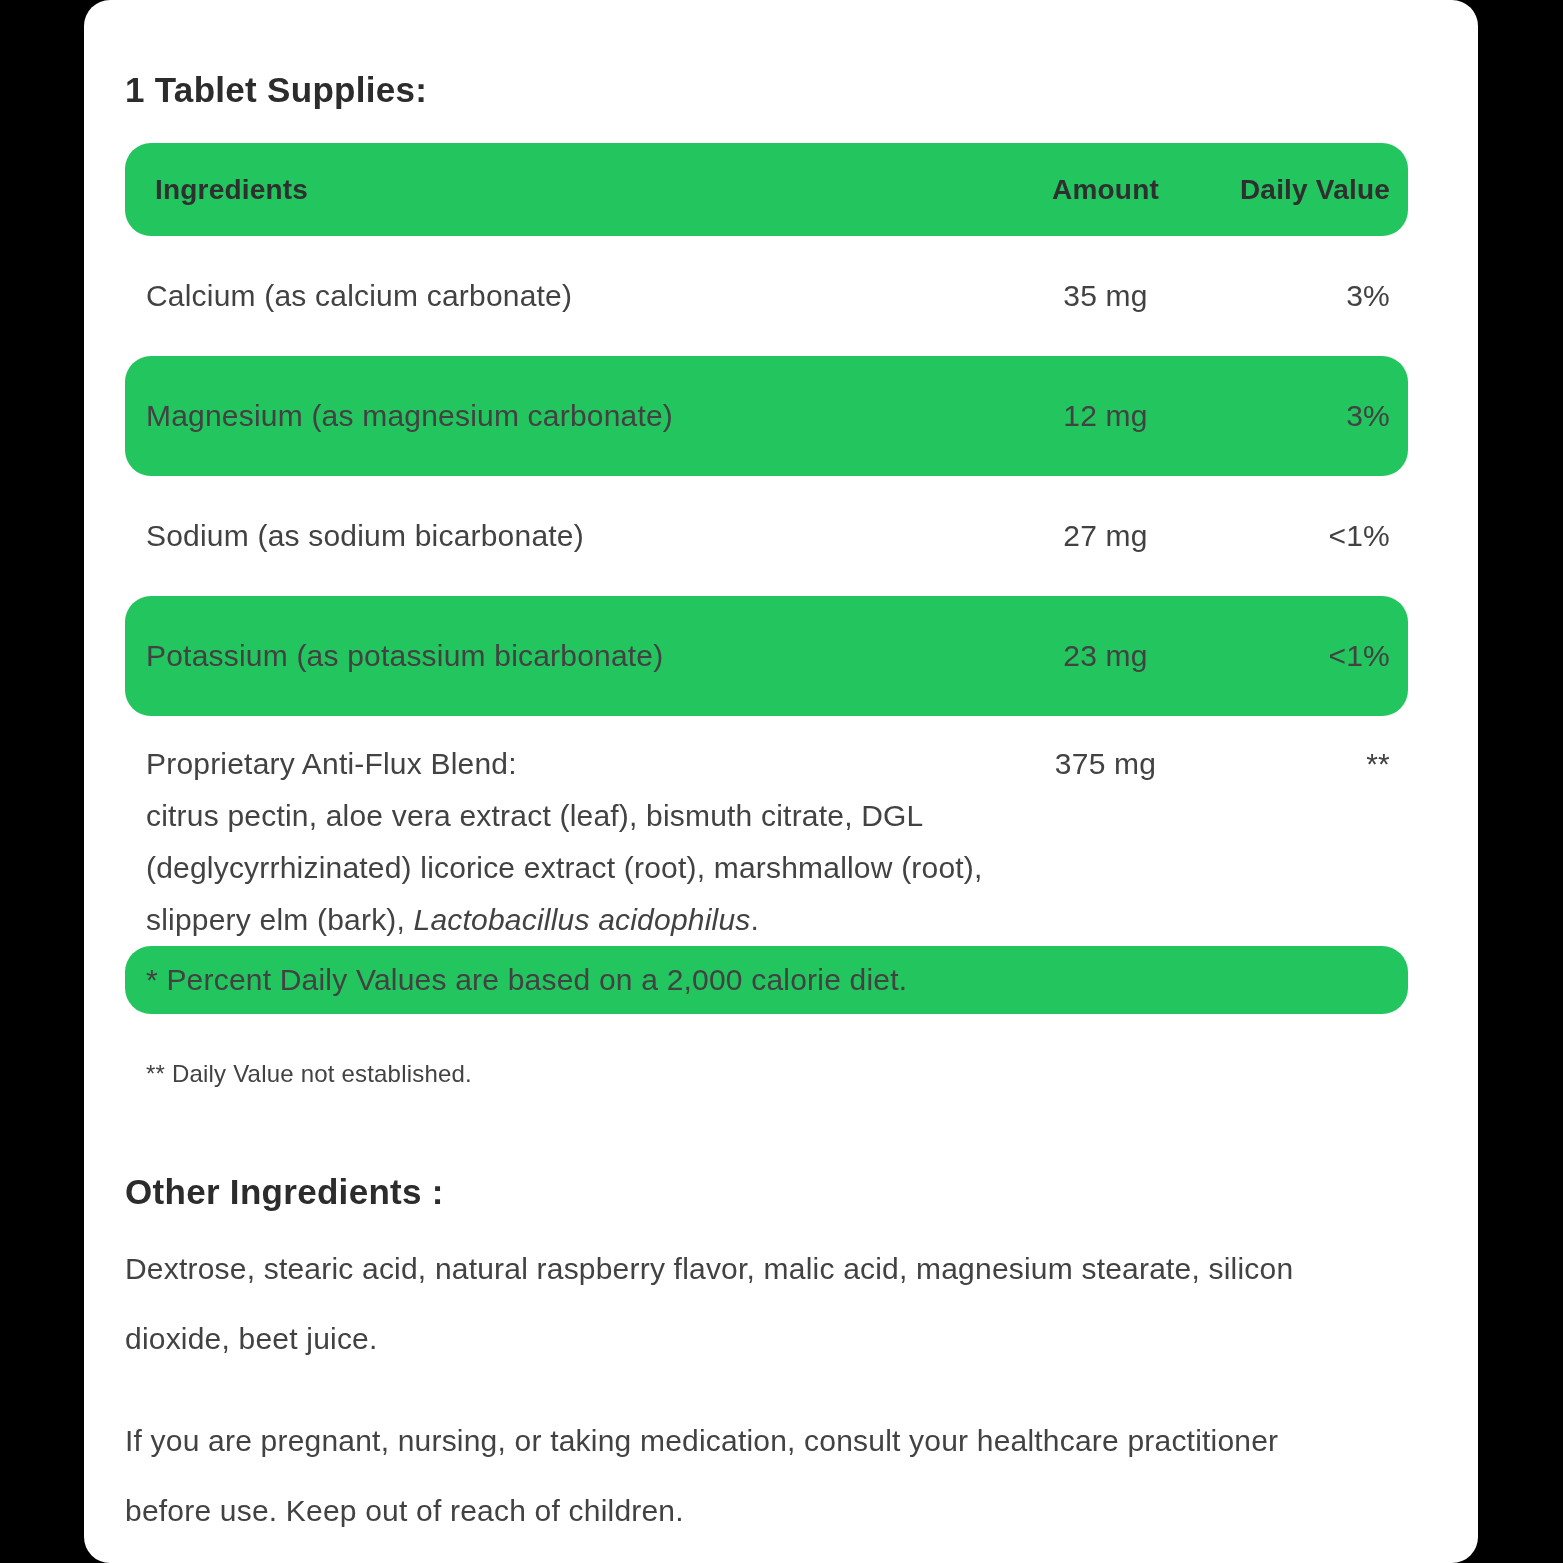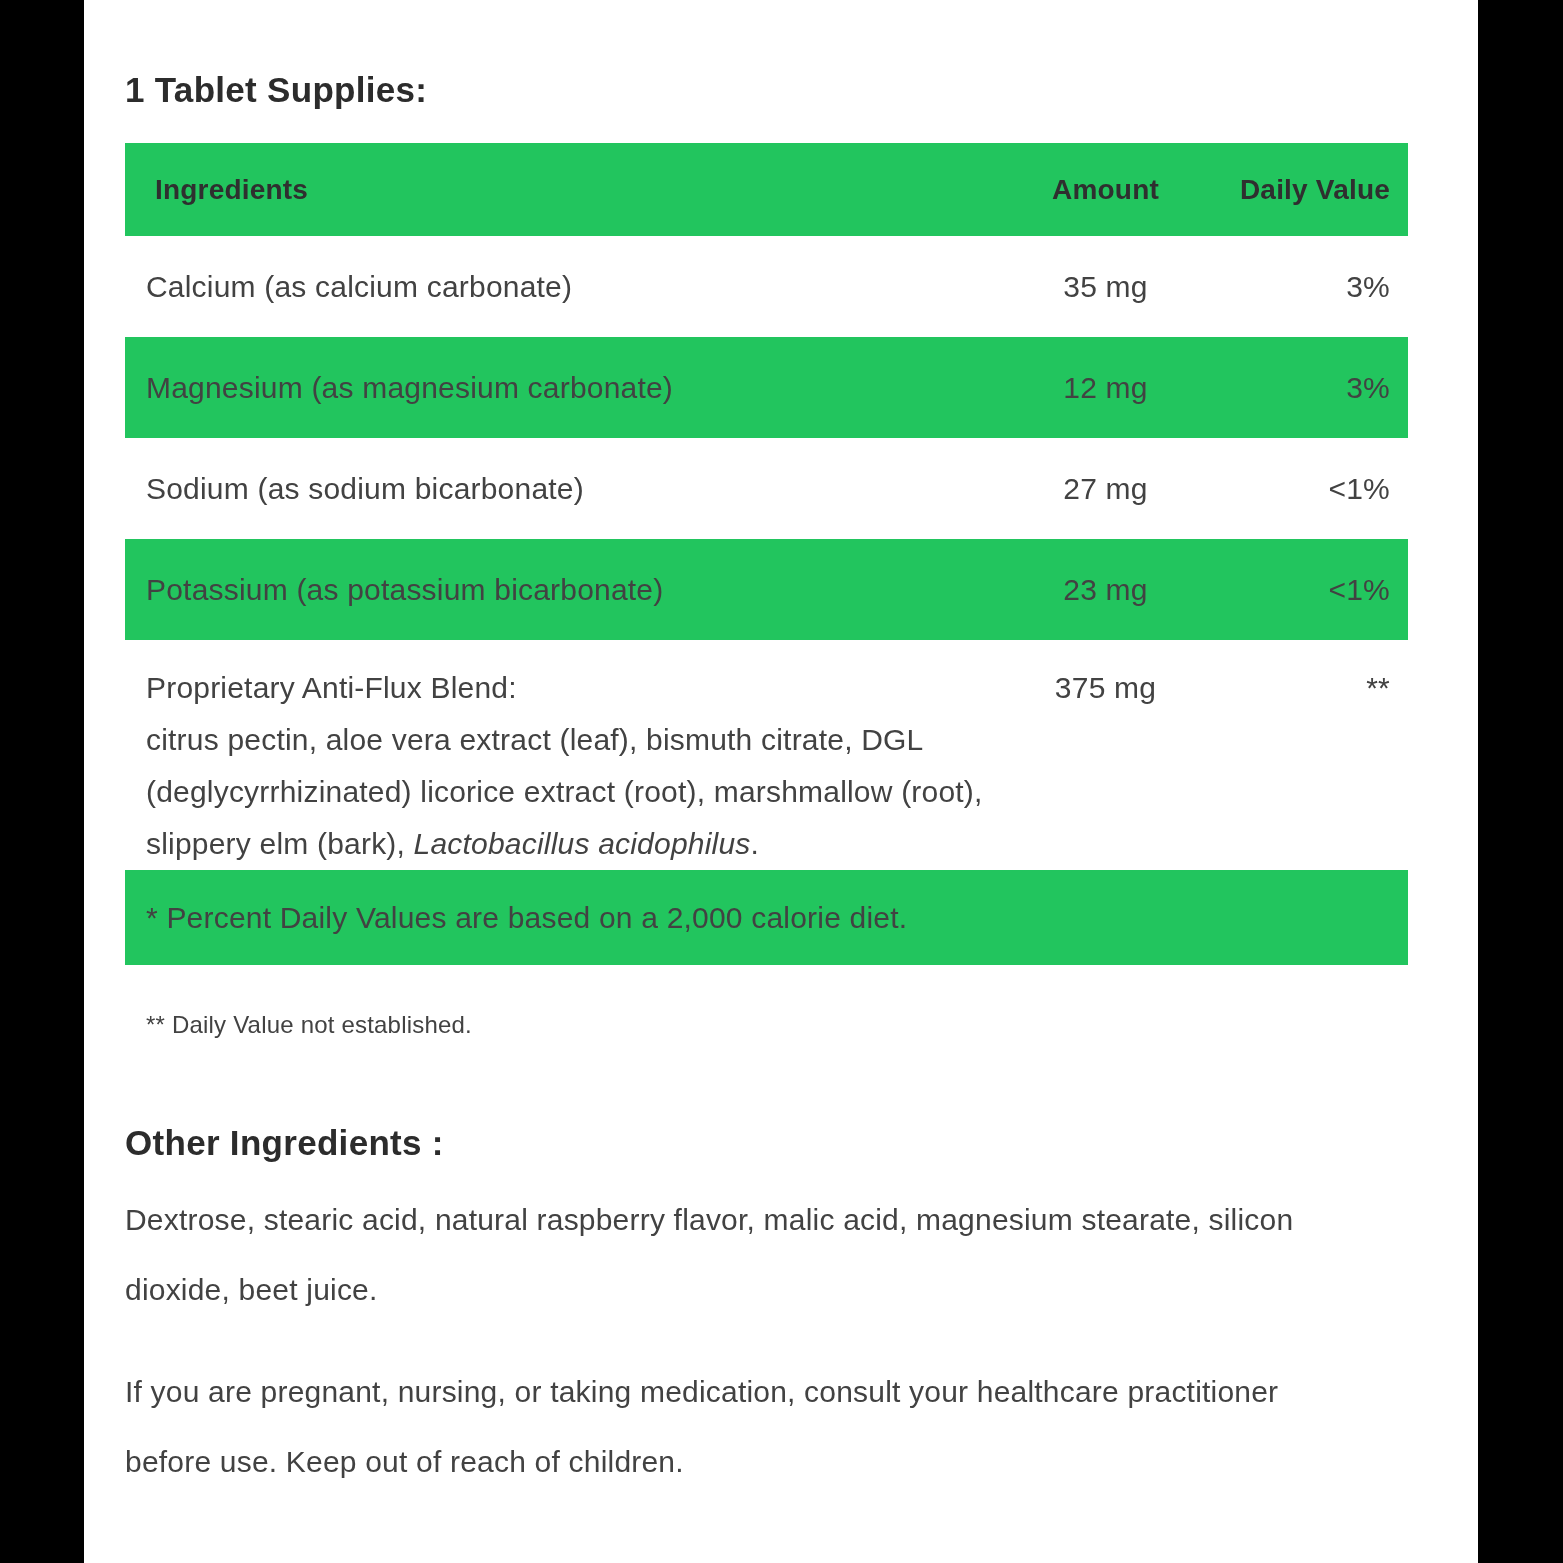--- a/index.html
+++ b/index.html
@@ -1,15 +1,15 @@
 <!DOCTYPE html>
 <html><head>
 <meta charset="utf-8">
 <style>
-  * { margin: 0; padding: 0; box-sizing: border-box; }
+  * { margin: 0; padding: 0; box-sizing: border-box; border-radius: 26px; }
   html, body { width: 1563px; height: 1563px; }
   body {
     background: #000000;
     font-family: "Liberation Sans", sans-serif;
     color: #424242;
     overflow: hidden;
   }
   .stage {
     position: relative;
     width: 1563px;
@@ -50,36 +50,36 @@
     font-size: 30px;
     letter-spacing: 0.2px;
   }
   .t-row {
     display: grid;
     grid-template-columns: 1fr 205px 200px;
     align-items: center;
   }
   .t-row.alt { background: #22c55e; }
   .t-row.head { height: 93px; font-weight: 700; font-size: 28px; color: #2f2f2f; }
-  .t-row.data { height: 101px; }
+  .t-row.data { height: 120px; }
   .cell-ing   { padding-left: 21px; padding-right: 12px; }
   .t-row.head .cell-ing { padding-left: 30px; }
   .cell-amt   { text-align: center; white-space: nowrap; }
   .cell-dv    { text-align: right; padding-right: 18px; white-space: nowrap; }
   
   .t-row.blend {
     align-items: start;
     padding-top: 22px;
   }
   .t-row.blend .cell-ing { line-height: 52px; }
   .t-row.blend .cell-amt,
   .t-row.blend .cell-dv  { line-height: 52px; }
   .blend-italic { font-style: italic; }
   
-  .t-row.footnote { height: 95px; }
+  .t-row.footnote { height: 68px; }
   .t-row.footnote .cell-foot {
     grid-column: 1 / span 3;
     padding-left: 21px;
   }
   
   .dv-note {
     margin-top: 46px;
     padding-left: 21px;
     font-size: 24px;
     letter-spacing: 0.2px;

